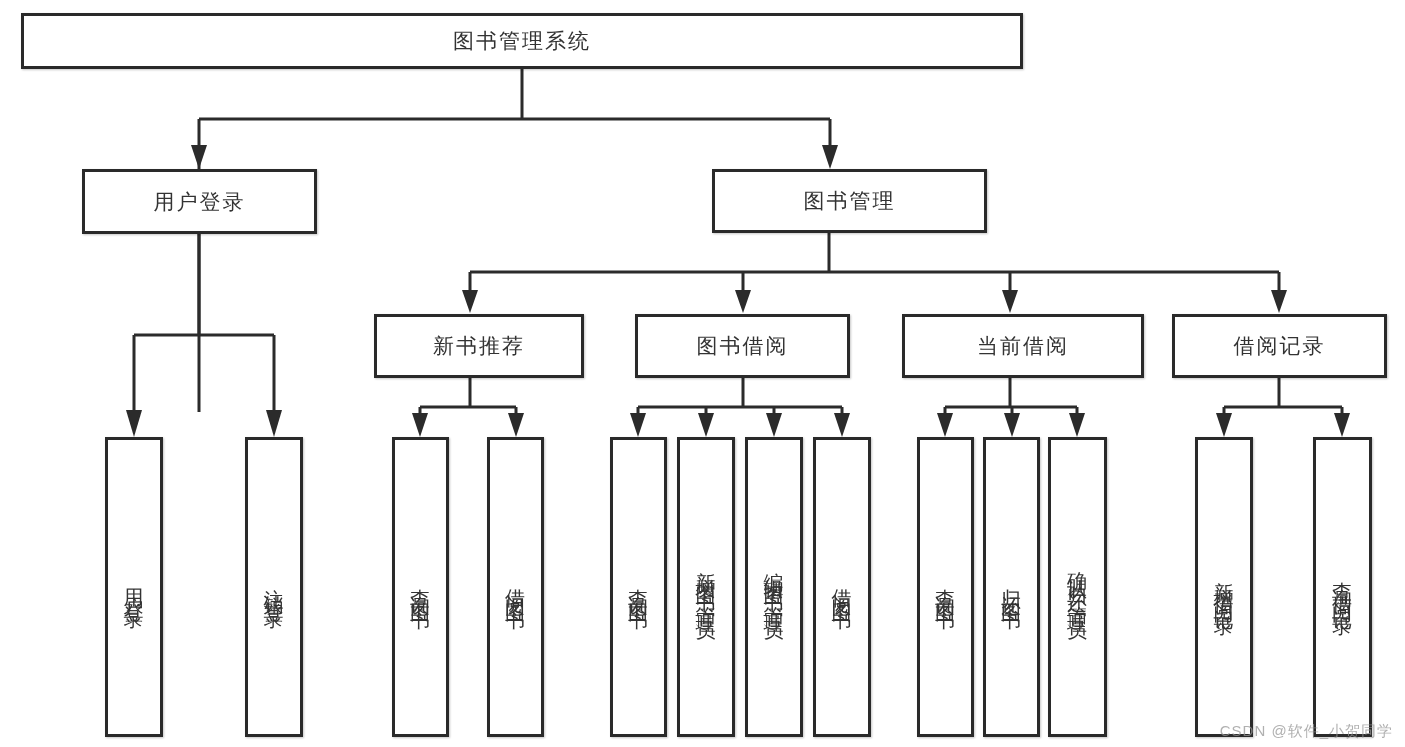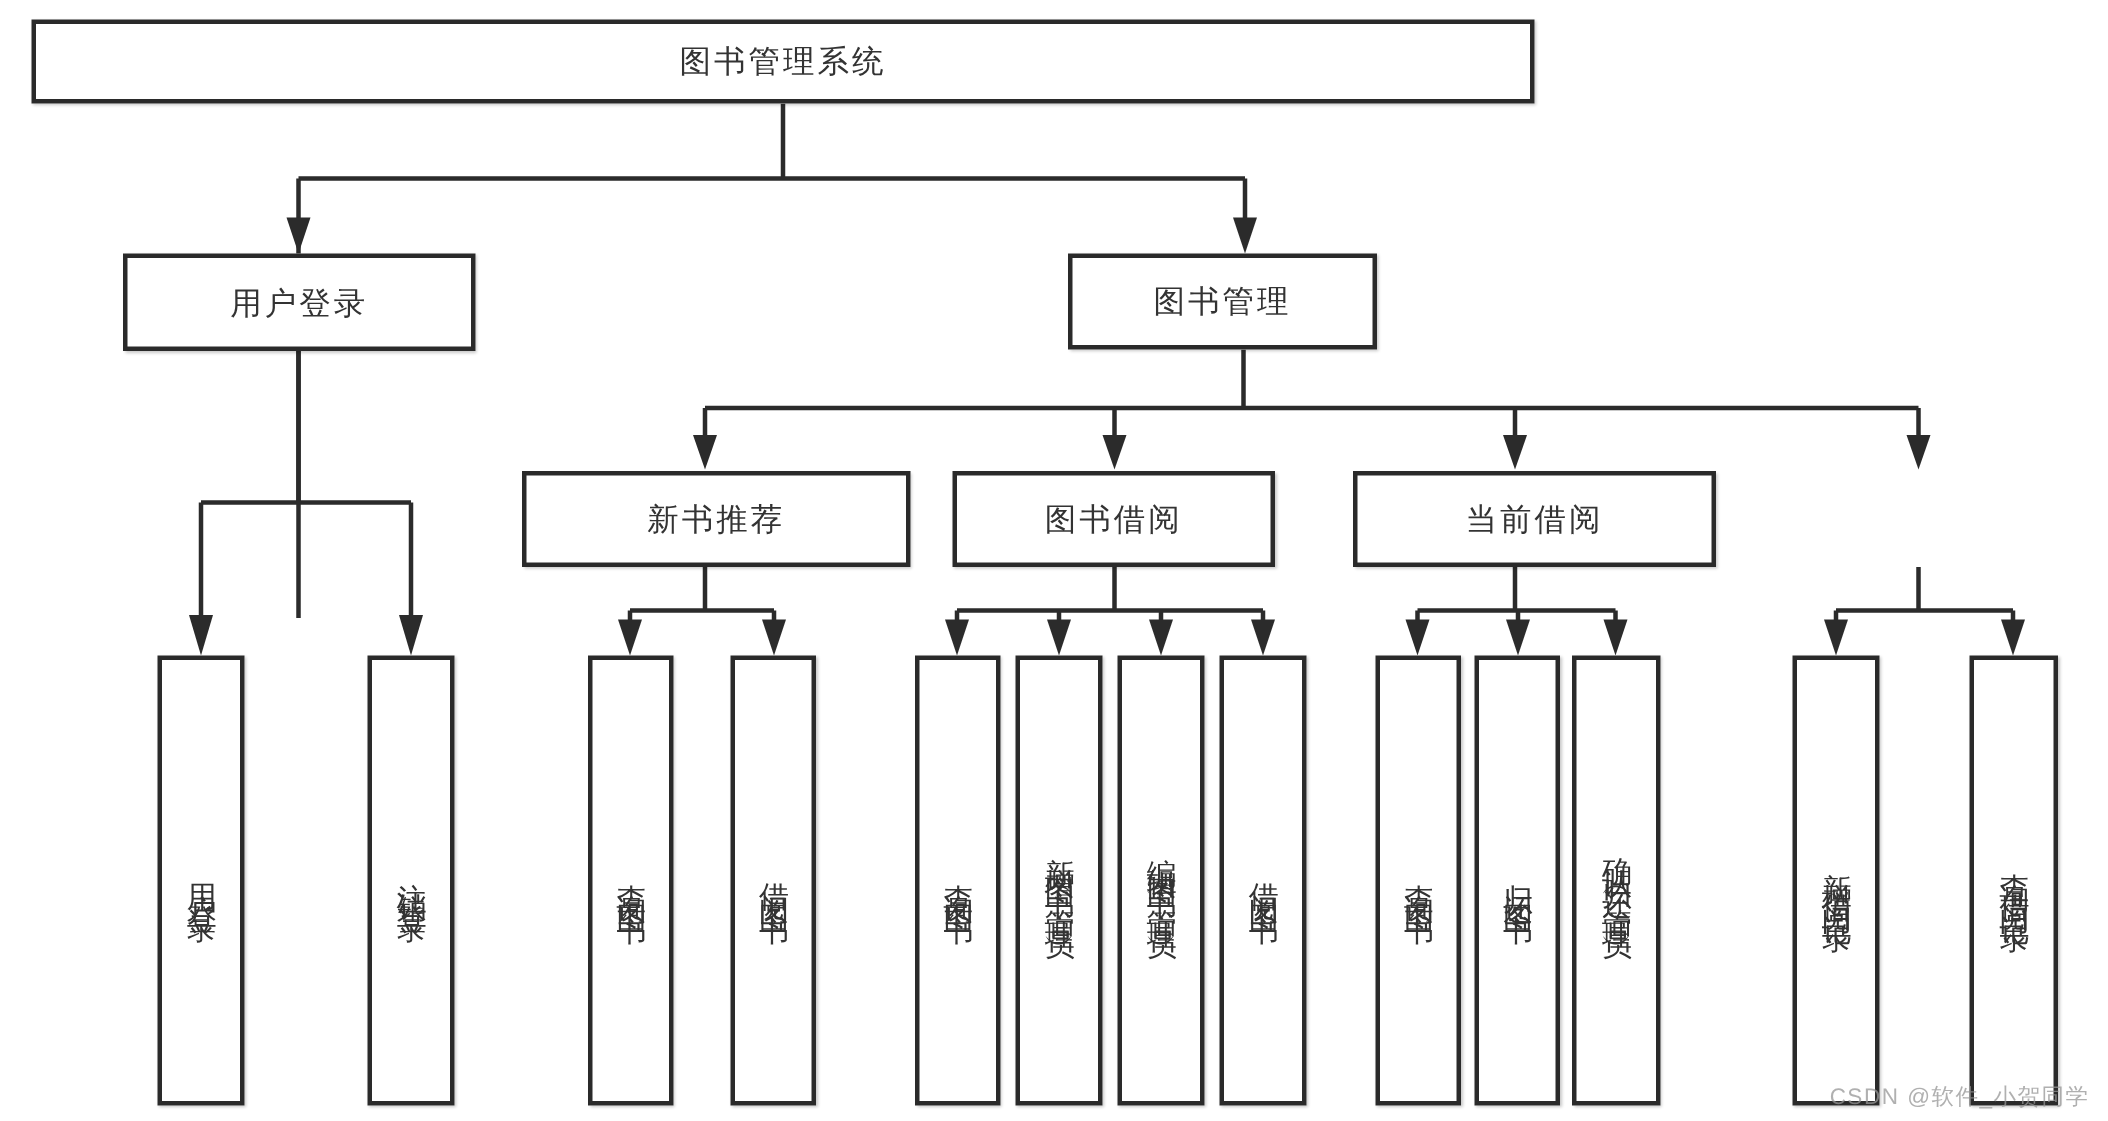--- a/index.html
+++ b/index.html
@@ -107,25 +107,26 @@
       <polygon points="1069,413 1085,413 1077,437"></polygon>
 
       <polygon points="1216,413 1232,413 1224,437"></polygon>
       <polygon points="1334,413 1350,413 1342,437"></polygon>
     </g>
   </svg>
 
   <div class="node h" style="left:21px; top:13px; width:1002px; height:56px;">图书管理系统</div>
 
   <div class="node h" style="left:82px; top:169px; width:235px; height:65px;">用户登录</div>
-  <div class="node h" style="left:712px; top:169px; width:206px; height:64px;">图书管理</div>
+  <div class="node h" style="left:712px; top:169px; width:275px; height:64px;">图书管理</div>
 
-  <div class="node h" style="left:348px; top:314px; width:259px; height:64px;">新书推荐</div>
+  <div class="node h" style="left:374px; top:314px; width:210px; height:64px;">新书推荐</div>
   <div class="node h" style="left:635px; top:314px; width:215px; height:64px;">图书借阅</div>
   <div class="node h" style="left:902px; top:314px; width:242px; height:64px;">当前借阅</div>
+  <div class="node h" style="left:1172px; top:314px; width:215px; height:64px;">借阅记录</div>
 
   <div class="node leaf" style="left:105px; top:437px; width:58px; height:300px;">
     <span>用户登录</span>
   </div>
   <div class="node leaf" style="left:245px; top:437px; width:58px; height:300px;">
     <span>注销登录</span>
   </div>
 
   <div class="node leaf" style="left:392px; top:437px; width:57px; height:300px;">
     <span>查询图书</span>

